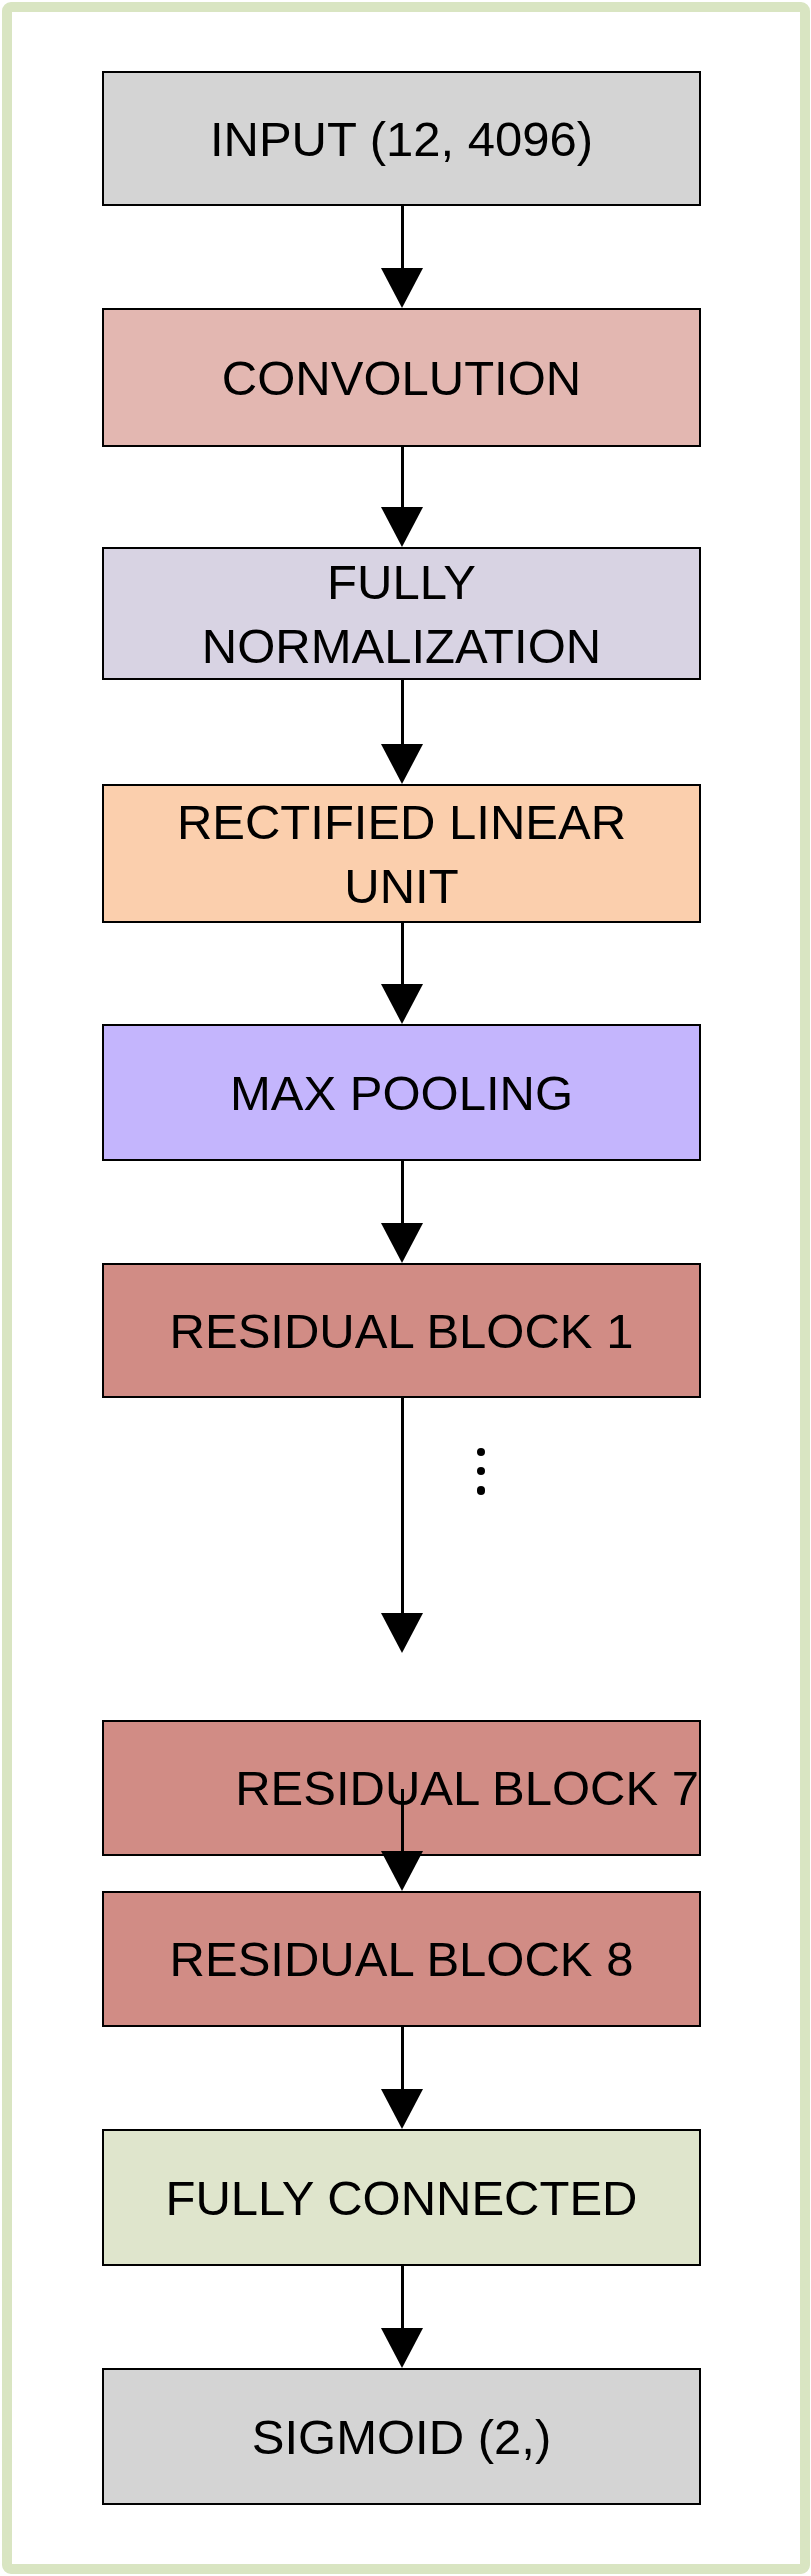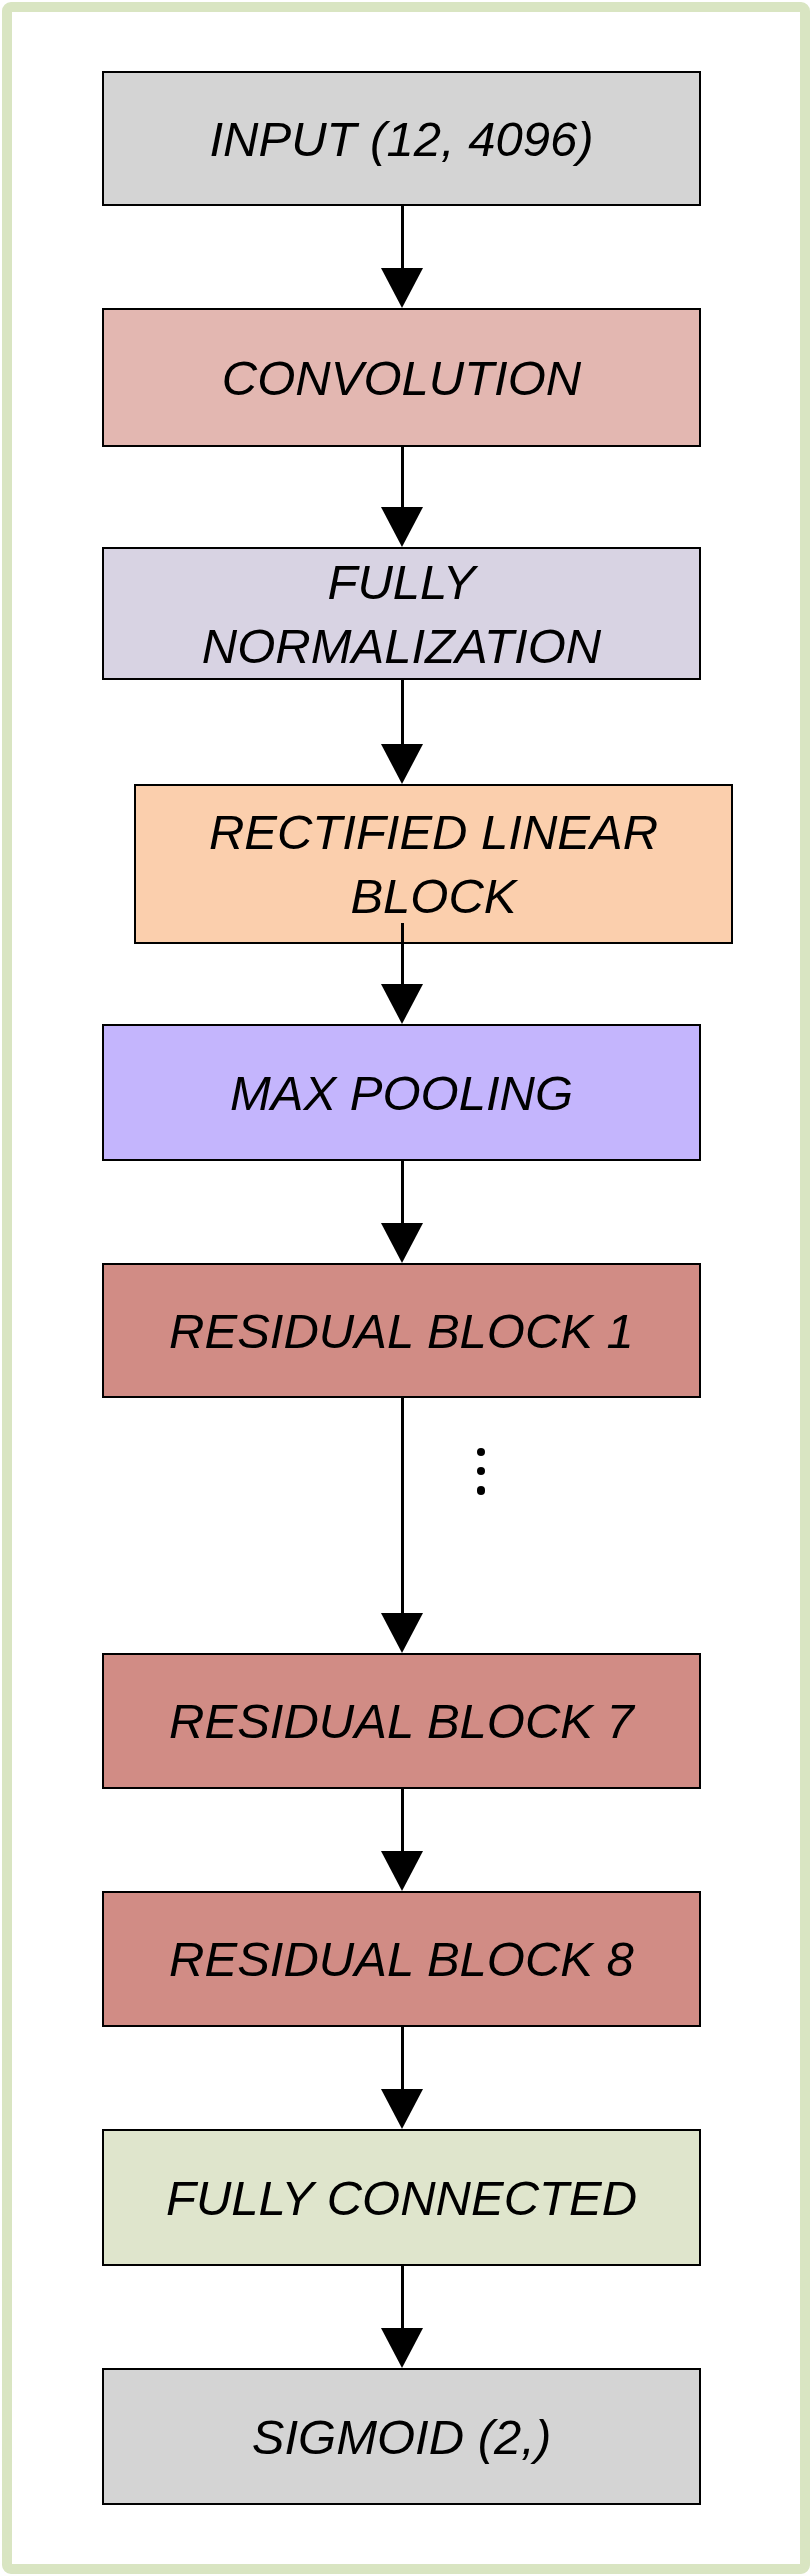--- a/index.html
+++ b/index.html
@@ -34,21 +34,20 @@
     border: 2.3px solid #000000;
     display: flex;
     flex-direction: column;
     align-items: center;
     justify-content: center;
     text-align: center;
     color: #000000;
     font-size: 49px;
     line-height: 64px;
     white-space: nowrap;
-    font-style: italic;
   }
   .node-line {
     display: block;
   }
   .arrow-line {
     position: absolute;
     left: 401px;
     width: 2.7px;
     background: #000000;
   }
@@ -91,37 +90,37 @@
         <span class="node-line">CONVOLUTION</span>
       </div>
       <div class="arrow-line" style="top: 447px; height: 60px; background: rgb(0, 0, 0);"></div>
       <div class="arrow-head" style="top: 507px; border-top-color: rgb(0, 0, 0);"></div>
       <div class="node" style="top: 547px; height: 133px; background: rgb(216, 211, 227); border-color: rgb(0, 0, 0); color: rgb(0, 0, 0);">
         <span class="node-line">FULLY</span>
         <span class="node-line">NORMALIZATION</span>
       </div>
       <div class="arrow-line" style="top: 680px; height: 64px; background: rgb(0, 0, 0);"></div>
       <div class="arrow-head" style="top: 744px; border-top-color: rgb(0, 0, 0);"></div>
-      <div class="node" style="top: 784px; height: 160px; background: rgb(251, 207, 173); border-color: rgb(0, 0, 0); color: rgb(0, 0, 0); margin-left: 32px;">
+      <div class="node" style="top: 784px; height: 139px; background: rgb(251, 207, 173); border-color: rgb(0, 0, 0); color: rgb(0, 0, 0);">
         <span class="node-line">RECTIFIED LINEAR</span>
-        <span class="node-line">BLOCK</span>
+        <span class="node-line">UNIT</span>
       </div>
       <div class="arrow-line" style="top: 923px; height: 61px; background: rgb(0, 0, 0);"></div>
       <div class="arrow-head" style="top: 984px; border-top-color: rgb(0, 0, 0);"></div>
       <div class="node" style="top: 1024px; height: 137px; background: #c4b5fd; border-color: rgb(0, 0, 0); color: rgb(0, 0, 0);">
         <span class="node-line">MAX POOLING</span>
       </div>
       <div class="arrow-line" style="top: 1161px; height: 62px; background: rgb(0, 0, 0);"></div>
       <div class="arrow-head" style="top: 1223px; border-top-color: rgb(0, 0, 0);"></div>
       <div class="node" style="top: 1263px; height: 135px; background: rgb(209, 140, 133); border-color: rgb(0, 0, 0); color: rgb(0, 0, 0);">
         <span class="node-line">RESIDUAL BLOCK 1</span>
       </div>
       <div class="arrow-line" style="top: 1398px; height: 215px; background: rgb(0, 0, 0);"></div>
       <div class="arrow-head" style="top: 1613px; border-top-color: rgb(0, 0, 0);"></div>
-      <div class="node" style="top: 1653px; height: 136px; background: rgb(209, 140, 133); border-color: rgb(0, 0, 0); color: rgb(0, 0, 0);">
+      <div class="node" style="top: 1720px; height: 136px; background: rgb(209, 140, 133); border-color: rgb(0, 0, 0); color: rgb(0, 0, 0); align-items: flex-end;">
         <span class="node-line">RESIDUAL BLOCK 7</span>
       </div>
       <div class="arrow-line" style="top: 1789px; height: 62px; background: rgb(0, 0, 0);"></div>
       <div class="arrow-head" style="top: 1851px; border-top-color: rgb(0, 0, 0);"></div>
       <div class="node" style="top: 1891px; height: 136px; background: rgb(209, 140, 133); border-color: rgb(0, 0, 0); color: rgb(0, 0, 0);">
         <span class="node-line">RESIDUAL BLOCK 8</span>
       </div>
       <div class="arrow-line" style="top: 2027px; height: 62px; background: rgb(0, 0, 0);"></div>
       <div class="arrow-head" style="top: 2089px; border-top-color: rgb(0, 0, 0);"></div>
       <div class="node" style="top: 2129px; height: 137px; background: rgb(223, 229, 204); border-color: rgb(0, 0, 0); color: rgb(0, 0, 0); gap: 40px;">

